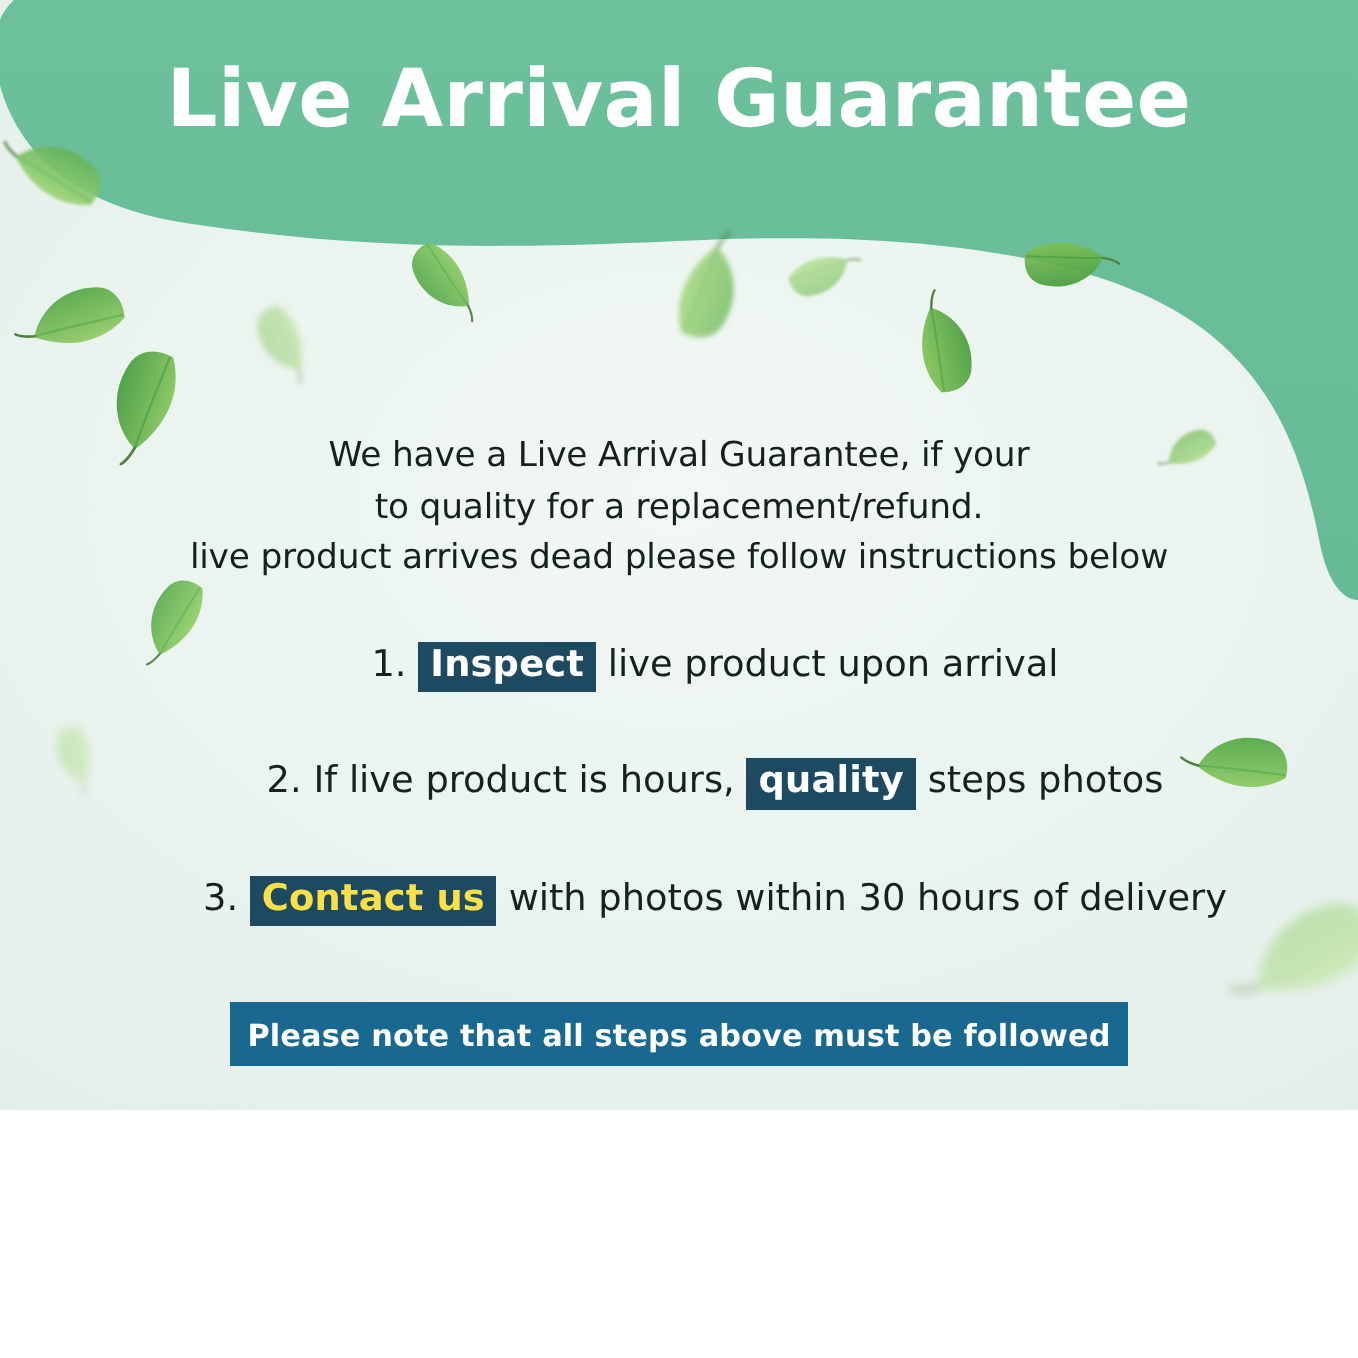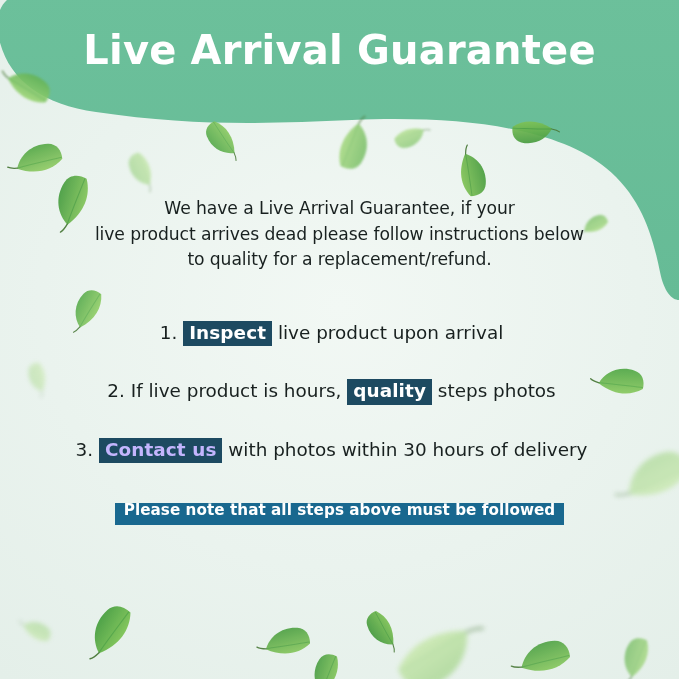--- a/index.html
+++ b/index.html
@@ -9,21 +9,21 @@
   body {
     width: 679px;
     height: 679px;
     font-family: "Liberation Sans", sans-serif;
     overflow: hidden;
   }
 
   #poster {
     position: relative;
     width: 679px;
-    height: 679px;
+    height: 555px;
     background: radial-gradient(ellipse 80% 70% at 50% 45%, #f2f8f4 0%, #eaf3ee 55%, #e4efe9 100%);
     overflow: hidden;
   }
 
   
   #leaf-layer {
     position: absolute;
     inset: 0;
     pointer-events: none;
   }
@@ -62,36 +62,36 @@
     position: absolute;
     top: 0;
     left: 0;
     width: 679px;
     height: 679px;
     z-index: 5;
   }
 
   #intro {
     position: absolute;
-    top: 196px;
+    top: 216px;
     left: 50px;
     width: 579px;
     text-align: center;
     color: #18201f;
     font-family: "DejaVu Sans", sans-serif;
     font-size: 17.2px;
     line-height: 25.5px;
     letter-spacing: -0.1px;
   }
   #intro .line { display: block; white-space: nowrap; }
 
   #steps {
     position: absolute;
     top: 321px;
-    left: 22px;
+    left: 48px;
     width: 619px;
   }
   .step {
     text-align: center;
     color: #18201f;
     font-family: "DejaVu Sans", sans-serif;
     font-size: 18.4px;
     line-height: 1;
     white-space: nowrap;
     margin-bottom: 33px;
@@ -118,21 +118,21 @@
     text-align: center;
   }
   .foot-line {
     display: inline-block;
     background: #19688f;
     color: #ffffff;
     font-family: "DejaVu Sans", sans-serif;
     font-weight: bold;
     font-size: 15.2px;
     line-height: 1;
-    padding: 0 9px 7px 9px;
+    padding: 10px 9px 7px 9px;
     letter-spacing: 0.05px;
     white-space: nowrap;
   }
   .foot-gap { height: 9px; }
 </style>
 </head>
 <body>
 
 <div id="poster">
 
@@ -442,28 +442,28 @@
         </svg>
       </div>
     </div>
 
   <div id="content">
 
     <div id="banner-title">Live Arrival Guarantee</div>
 
     <div id="intro">
       <span class="line">We have a Live Arrival Guarantee, if your</span>
+      <span class="line">to quality for a replacement/refund.</span>
       <span class="line">live product arrives dead please follow instructions below</span>
-      <span class="line">to quality for a replacement/refund.</span>
     </div>
 
     <div id="steps">
         <div class="step"><span class="num">1. </span><span class="hl" style="background: rgb(29, 74, 97); color: rgb(255, 255, 255);">Inspect</span><span class="plain"> live product upon arrival</span></div>
         <div class="step"><span class="num">2. </span><span class="plain">If live product is hours, </span><span class="hl" style="background: rgb(29, 74, 97); color: rgb(255, 255, 255);">quality</span><span class="plain"> steps photos</span></div>
-        <div class="step"><span class="num">3. </span><span class="hl" style="background: rgb(29, 74, 97); color: #c4b5fd; text-align: right;">Contact us</span><span class="plain"> with photos within 30 hours of delivery</span></div>
+        <div class="step"><span class="num">3. </span><span class="hl" style="background: rgb(29, 74, 97); color: #fde047; text-align: right;">Contact us</span><span class="plain"> with photos within 30 hours of delivery</span></div>
       </div>
 
     <div id="footnote">
       <div>
         <span class="foot-line">Please note that all steps above must be followed</span>
       </div>
       <div class="foot-gap"></div>
     </div>
 
   </div>

